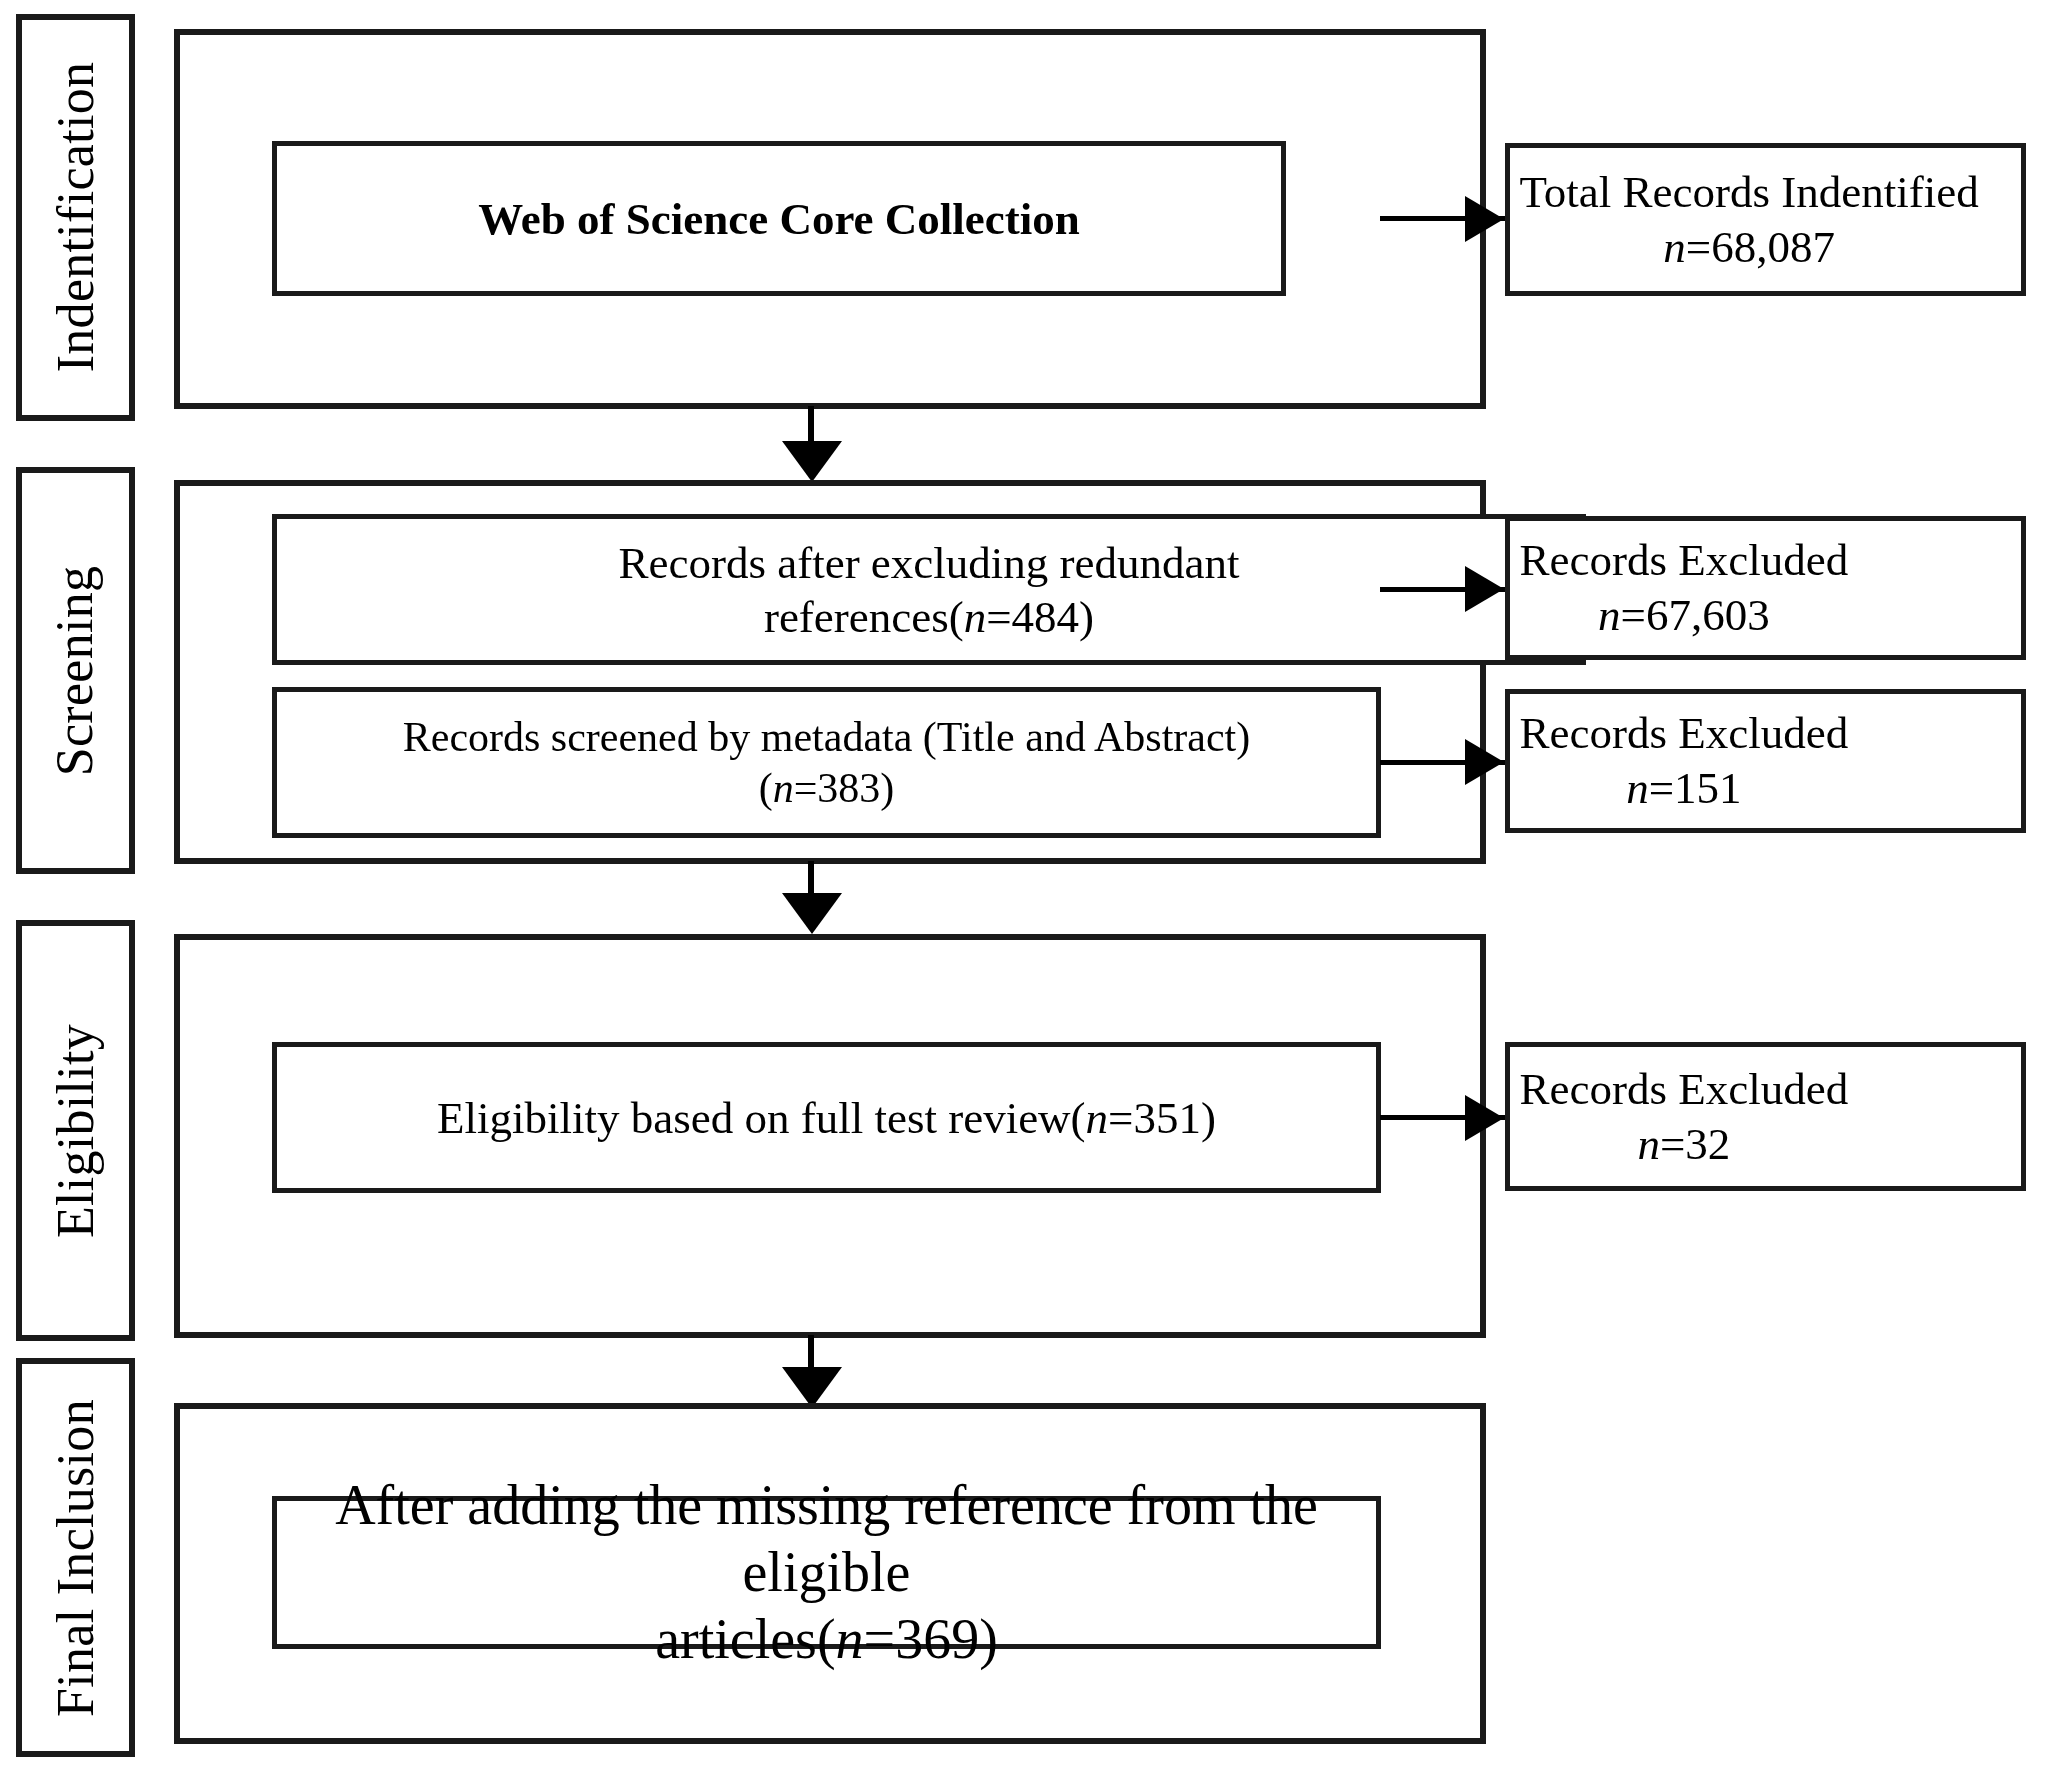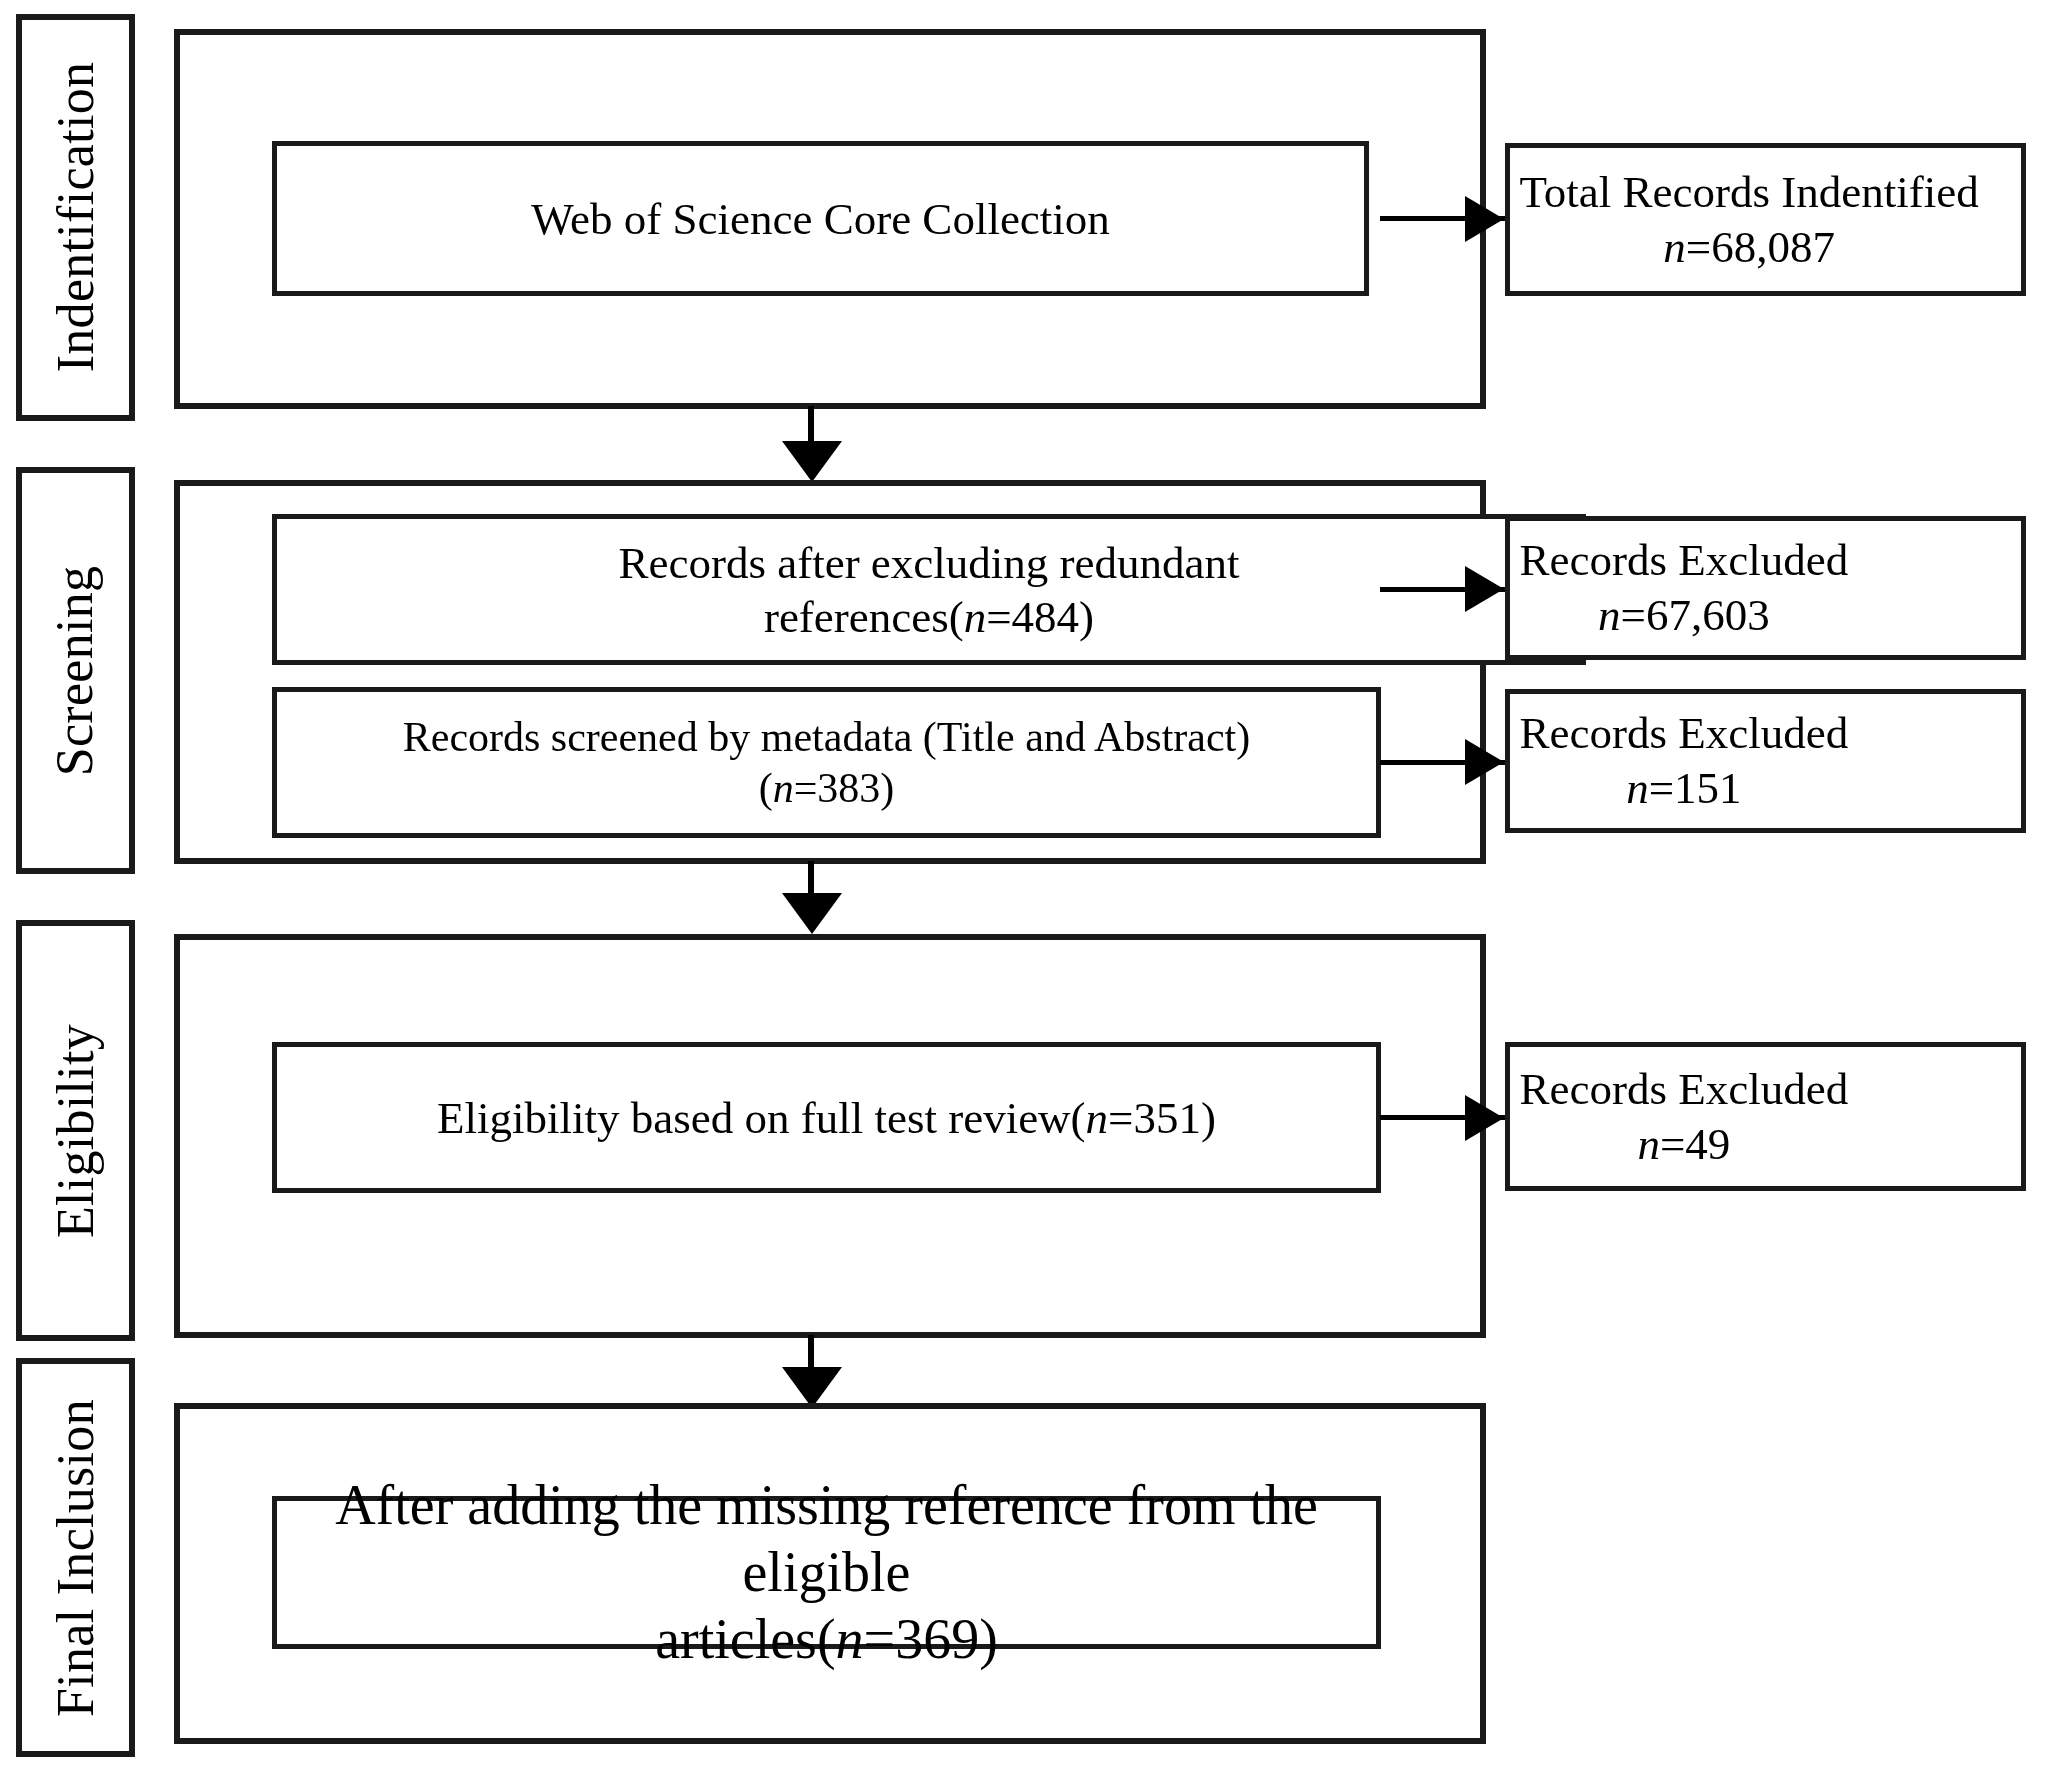--- a/index.html
+++ b/index.html
@@ -109,21 +109,21 @@
 <body>
 
 <div id="page">
 
   <div class="stage-label" style="left:16.3px; top:13.6px; width:119px; height:407px;">
     <span class="txt">Indentification</span>
   </div>
 
   <div class="stage-box" style="left:174px; top:28.5px; width:1312px; height:380px;"></div>
 
-  <div class="node" style="left:272px; top:141px; width:1097px; height:155px;">
+  <div class="node" style="left:272px; top:141px; width:1014px; height:155px;font-weight:bold;">
     <div class="inner">
       <span>Web of Science Core Collection</span>
     </div>
   </div>
 
   <div class="h-line" style="left:1380px; top:216px; width:136px;"></div>
   <div class="h-arrow" style="left:1465px; top:196px;"></div>
 
   <div class="side-node" style="left:1505px; top:143px; width:521px; height:153px;">
     <div class="inner">
@@ -200,21 +200,21 @@
     </div>
   </div>
 
   <div class="h-line" style="left:1380px; top:1115px; width:136px;"></div>
   <div class="h-arrow" style="left:1465px; top:1095px;"></div>
 
   <div class="side-node" style="left:1505px; top:1042px; width:521px; height:149px;">
     <div class="inner">
       <div>Records Excluded</div>
       <div>
-        <i class="n">n</i><span>=</span><span>49</span>
+        <i class="n">n</i><span>=</span><span>32</span>
       </div>
     </div>
   </div>
 
   <div class="v-line" style="left:808px; top:1335px; width:6.1px; height:37px;"></div>
   <div class="v-arrow" style="left:782px; top:1367px;"></div>
 
   <div class="stage-label" style="left:16.3px; top:1358px; width:119px; height:399px;">
     <span class="txt">Final Inclusion</span>
   </div>

